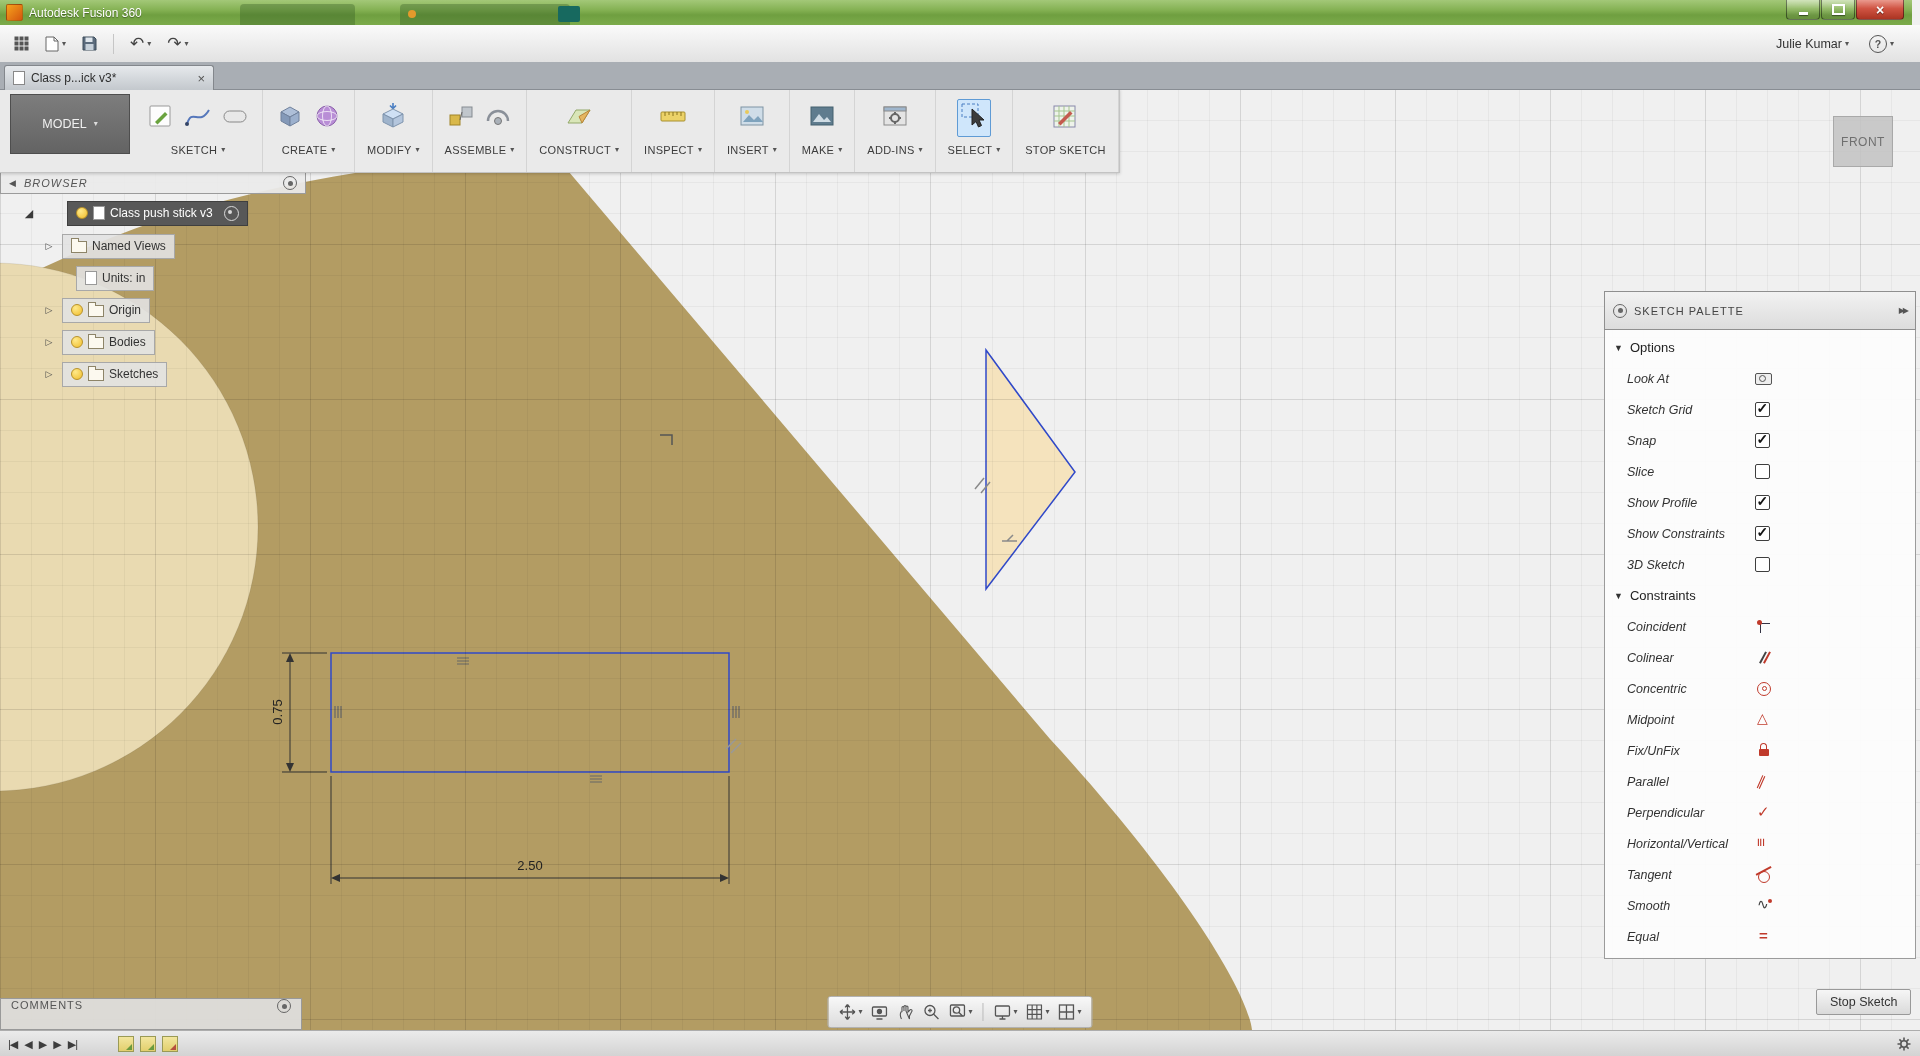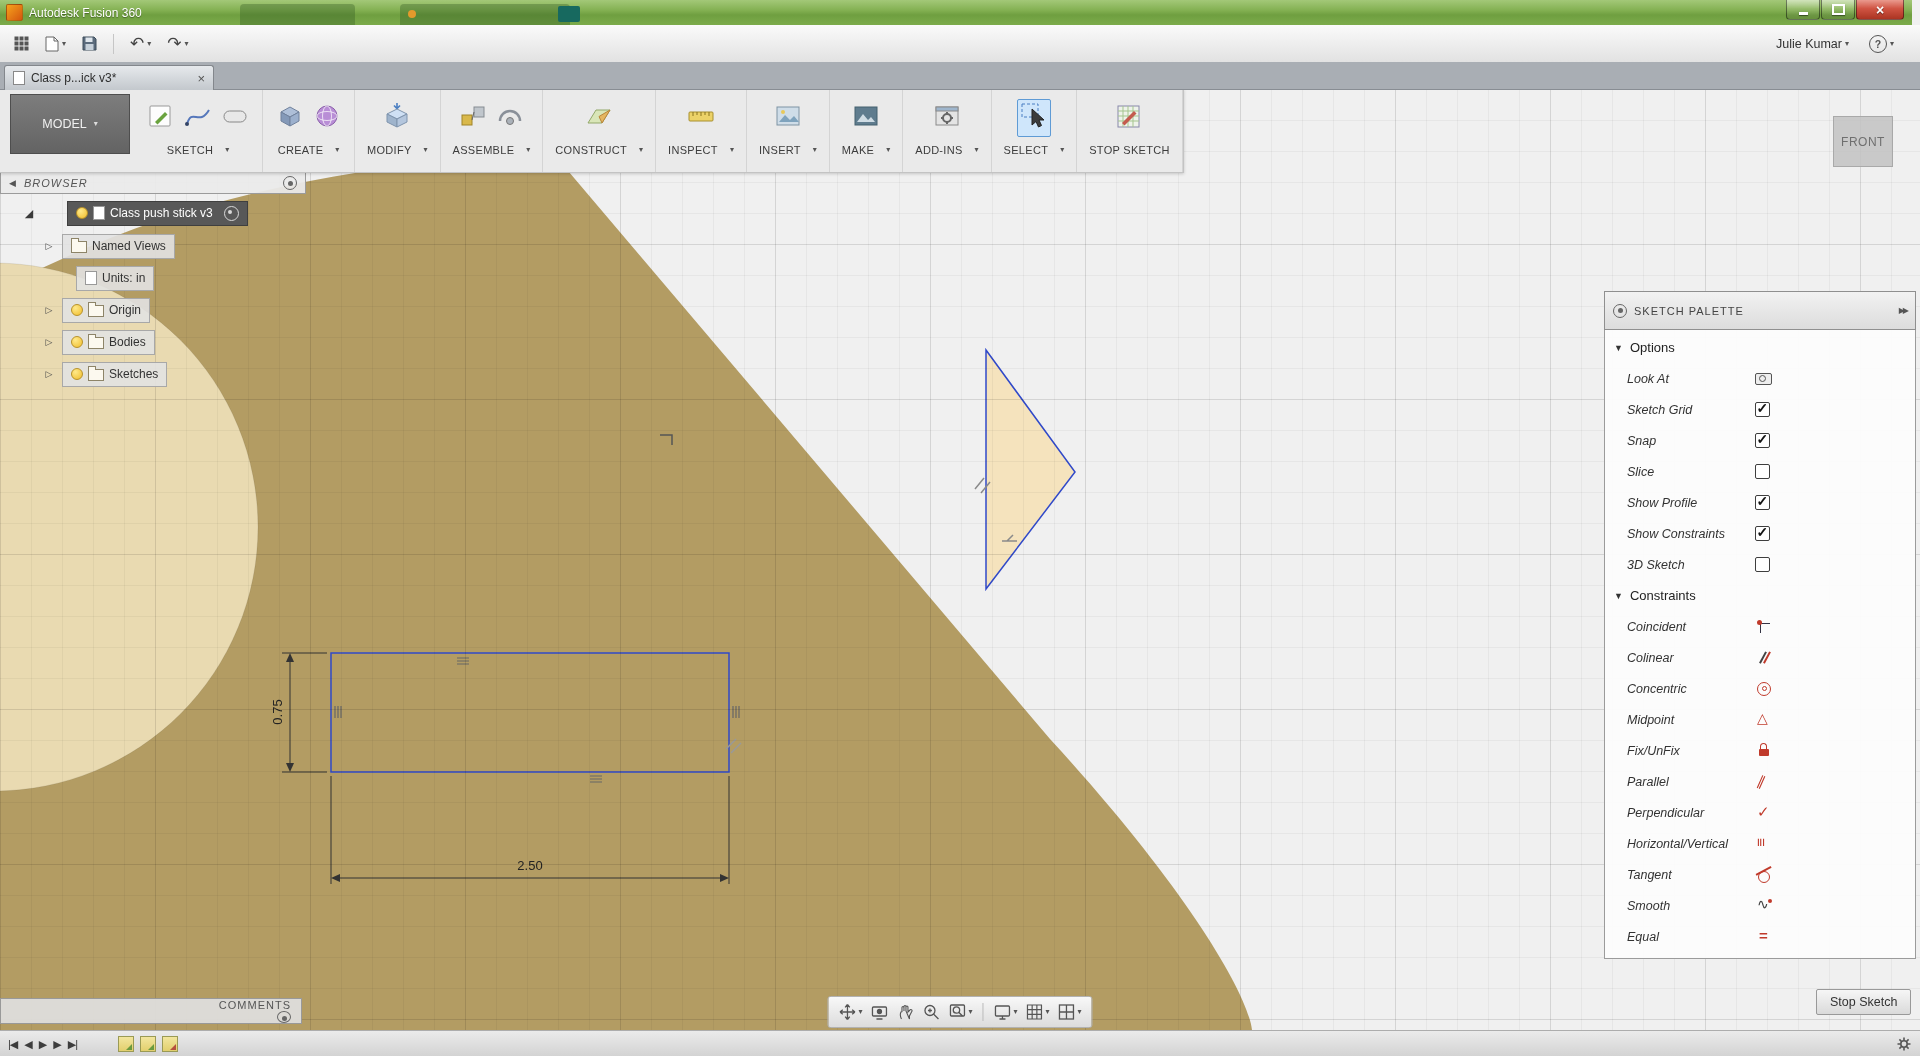--- a/index.html
+++ b/index.html
@@ -53,21 +53,21 @@
   .doctab-ic{width:10px;height:12px;background:#fff;border:1px solid #888;}
   .doctab-label{font-size:12px;color:#2e2e2e;flex:1;white-space:nowrap;overflow:hidden;}
   .doctab-close{font-size:13px;color:#555;line-height:1;}
 
   
   .ribbon{position:absolute;top:89px;left:0;height:83px;background:#eaeaea;border-bottom:1px solid #c3c3c3;border-right:1px solid #c3c3c3;box-shadow:0 1px 3px rgba(0,0,0,.18);display:flex;align-items:stretch;z-index:20;}
   .model-btn{width:118px;height:58px;margin:5px 4px 0 10px;background:linear-gradient(#7d7d7d,#636363);border:1px solid #4e4e4e;color:#f0f0f0;font-size:12.5px;display:flex;align-items:center;justify-content:center;gap:7px;}
   .model-btn .caret{color:#ddd;}
   .rgroup{display:flex;flex-direction:column;align-items:center;padding:6px 12px 4px;border-right:1px solid #d4d4d4;}
   .ricons{display:flex;gap:7px;align-items:center;height:46px;}
-  .rlabel-row{margin-top:3px;display:flex;align-items:center;gap:12px;}
+  .rlabel-row{margin-top:3px;display:flex;align-items:center;gap:4px;}
   .rlabel{font-size:11px;color:#3c3c3c;letter-spacing:.3px;white-space:nowrap;}
   .icon-hl{background:#cfe6fb;border:1px solid #5f9bd5;border-radius:2px;padding:1px;}
 
   
   .viewcube{position:absolute;top:116px;right:27px;width:58px;height:49px;background:rgba(195,195,195,.88);border:1px solid #a9a9a9;color:#6f6f6f;font-size:12px;letter-spacing:.5px;display:flex;align-items:center;justify-content:center;z-index:15;}
 
   
   .browser-panel{position:absolute;left:0;top:172px;width:330px;z-index:15;}
   .browser-head{width:306px;height:22px;background:rgba(234,234,234,.94);border:1px solid #9b9b9b;display:flex;align-items:center;padding:0 8px;gap:8px;box-sizing:border-box;}
   .bh-collapse{font-size:9px;color:#555;}
@@ -118,21 +118,21 @@
   .ci-perpendicular::before{content:"✓";position:absolute;left:2px;top:-1px;font-size:15px;color:#c03a2b;}
   .ci-horizvert::before{content:"≡";position:absolute;left:2px;top:-1px;font-size:15px;color:#c03a2b;transform:rotate(90deg);}
   .ci-tangent::before{content:"";position:absolute;left:3px;top:5px;width:10px;height:10px;border:1.6px solid #c03a2b;border-radius:50%;}
   .ci-tangent::after{content:"";position:absolute;left:0px;top:4px;width:17px;height:1.6px;background:#c03a2b;transform:rotate(-28deg);}
   .ci-smooth::before{content:"∿";position:absolute;left:2px;top:-1px;font-size:14px;color:#444;}
   .ci-smooth::after{content:"";position:absolute;right:1px;top:2px;width:4px;height:4px;border-radius:50%;background:#c03a2b;}
   .ci-equal::before{content:"=";position:absolute;left:4px;top:-1px;font-size:15px;font-weight:bold;color:#c03a2b;}
   .stop-btn{position:absolute;left:1816px;top:989px;padding:5px 13px;background:linear-gradient(#f6f6f6,#dadada);border:1px solid #999;border-radius:2px;font-size:12.5px;color:#333;z-index:16;}
 
   
-  .comments{position:absolute;left:0;top:998px;width:302px;height:26px;background:rgba(224,224,224,.92);border:1px solid #999;display:flex;align-items:flex-end;padding:0 10px;box-sizing:border-box;z-index:15;flex-direction:column;}
+  .comments{position:absolute;left:0;top:998px;width:302px;height:32px;background:rgba(224,224,224,.92);border:1px solid #999;display:flex;align-items:flex-start;padding:0 10px;box-sizing:border-box;z-index:15;}
   .comments-label{font-size:11px;color:#555;letter-spacing:1px;}
 
   
   .navbar{position:absolute;top:996px;left:50%;transform:translateX(-50%);height:30px;background:linear-gradient(#f8f8f8,#dcdcdc);border:1px solid #b2b2b2;border-radius:3px;display:flex;align-items:center;padding:0 7px;gap:2px;z-index:15;}
   .nv{display:flex;align-items:center;justify-content:center;gap:2px;padding:2px 3px;border-radius:2px;}
   .nv-sep{width:1px;height:18px;background:#bbb;margin:0 5px;}
 
   
   .timeline{position:absolute;left:0;right:0;top:1030px;height:26px;background:linear-gradient(#ebebeb,#d2d2d2);border-top:1px solid #adadad;display:flex;align-items:center;padding:0 8px;gap:7px;z-index:30;}
   .tl-btn{font-size:11px;color:#3d3d3d;line-height:1;letter-spacing:-1px;}

